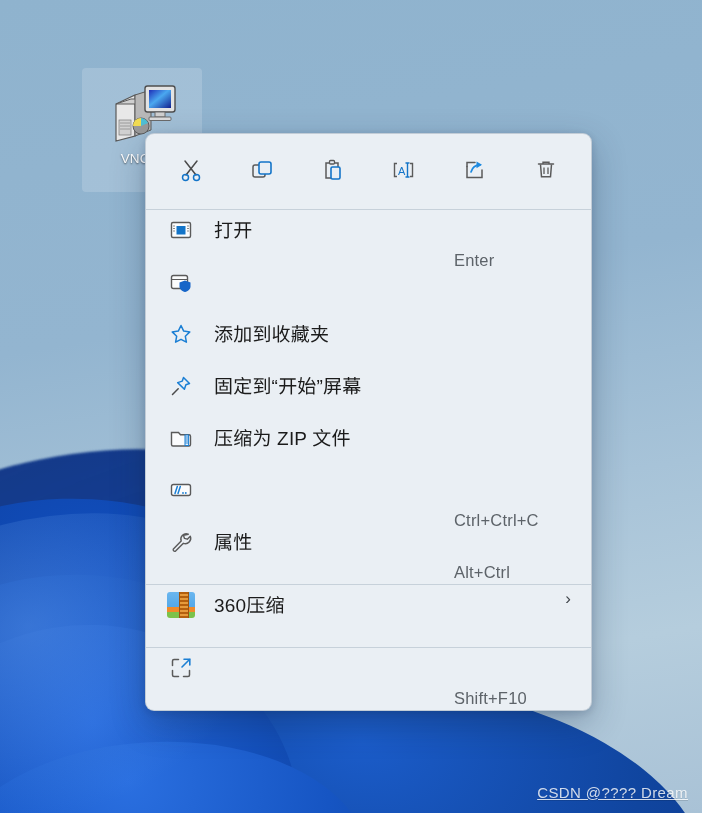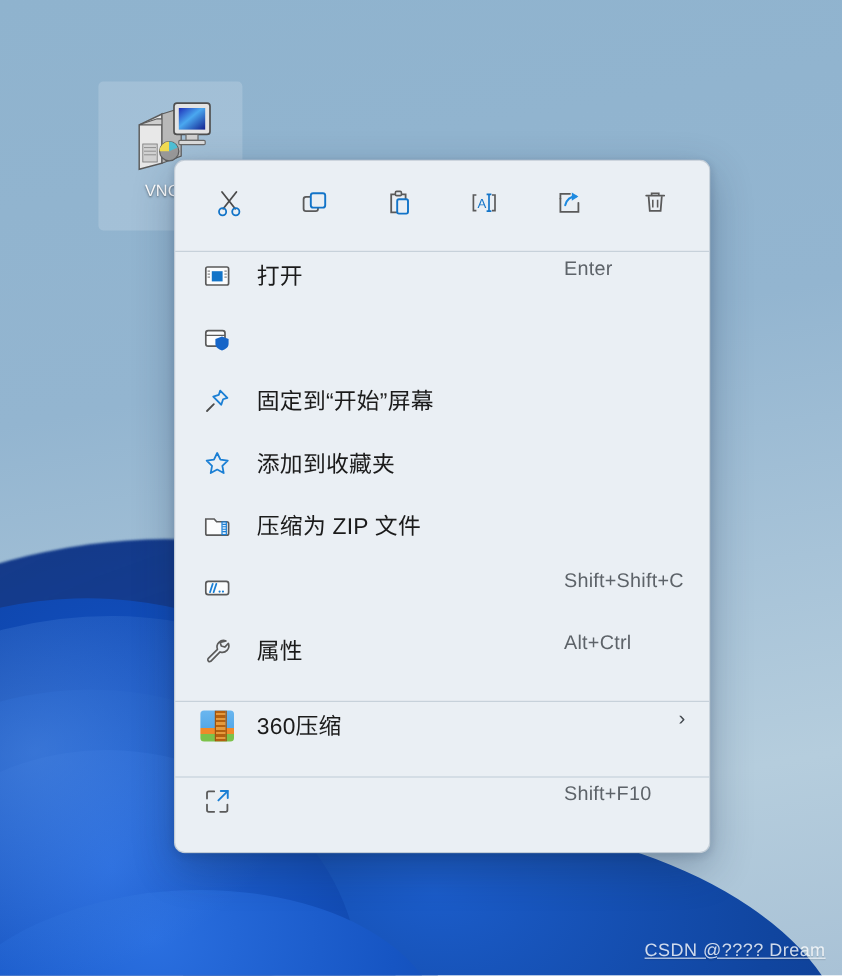--- a/index.html
+++ b/index.html
@@ -183,25 +183,26 @@
     margin-right: 18px;
   }
   .mi-label {
     font-size: 19px;
     color: #1b1b1b;
     letter-spacing: .2px;
     white-space: nowrap;
   }
   .mi-accel {
     position: absolute;
-    left: 324px;
+    left: 308px;
     font-size: 16.5px;
     color: #5d6369;
     letter-spacing: .2px;
     white-space: nowrap;
+    margin-top: 36px;
   }
   .mi-chevron {
     margin-left: auto;
     color: #42474d;
     font-size: 17px;
     line-height: 1;
     padding-right: 6px;
   }
 
   
@@ -383,35 +384,35 @@
             <line x1="2.5" y1="9.5" x2="18.5" y2="9.5" stroke="#5a5a5a" stroke-width="1.2"></line>
             <path d="M16 10.5l5.5 2v4c0 3-2.7 4.6-5.5 5.6-2.8-1-5.5-2.6-5.5-5.6v-4z" fill="#1665c8"></path>
           </svg>
         </span>
         <span class="mi-accel"></span>
       </div>
 
       <div class="menu-item">
         <span class="mi-icon">
           <svg width="24" height="24" viewBox="0 0 24 24" fill="none">
+            <path d="M12 3.5l2.7 5.6 6.1.8-4.5 4.3 1.1 6-5.4-2.9-5.4 2.9 1.1-6L3.2 9.9l6.1-.8z" stroke="#1b7fd4" stroke-width="1.5" fill="none" stroke-linejoin="round"></path>
+          </svg>
+        </span>
+        <span class="mi-label">添加到收藏夹</span>
+        <span class="mi-accel"></span>
+      </div>
+
+      <div class="menu-item">
+        <span class="mi-icon">
+          <svg width="24" height="24" viewBox="0 0 24 24" fill="none">
             <path d="M14.5 3.5l6 6-3.6 1.2-1.5 4.6-6.7-6.7 4.6-1.5z" stroke="#1b7fd4" stroke-width="1.5" fill="none" stroke-linejoin="round"></path>
             <line x1="9.2" y1="14.8" x2="3.5" y2="20.5" stroke="#4b4b4b" stroke-width="1.5" stroke-linecap="round"></line>
           </svg>
         </span>
         <span class="mi-label">固定到“开始”屏幕</span>
-        <span class="mi-accel"></span>
-      </div>
-
-      <div class="menu-item">
-        <span class="mi-icon">
-          <svg width="24" height="24" viewBox="0 0 24 24" fill="none">
-            <path d="M12 3.5l2.7 5.6 6.1.8-4.5 4.3 1.1 6-5.4-2.9-5.4 2.9 1.1-6L3.2 9.9l6.1-.8z" stroke="#1b7fd4" stroke-width="1.5" fill="none" stroke-linejoin="round"></path>
-          </svg>
-        </span>
-        <span class="mi-label">添加到收藏夹</span>
         <span class="mi-accel"></span>
       </div>
 
       <div class="menu-item">
         <span class="mi-icon">
           <svg width="24" height="24" viewBox="0 0 24 24" fill="none">
             <path d="M2.5 6.5h7l2 2.3h8.5a1.5 1.5 0 011.5 1.5v8.2a1.5 1.5 0 01-1.5 1.5H4a1.5 1.5 0 01-1.5-1.5z" stroke="#5a5a5a" stroke-width="1.4" fill="#fbfcfd"></path>
             <rect x="16" y="9" width="3.6" height="10.5" fill="#e9f2fb" stroke="#1b7fd4" stroke-width="1"></rect>
             <line x1="16.2" y1="11" x2="19.4" y2="11" stroke="#1b7fd4" stroke-width=".9"></line>
             <line x1="16.2" y1="13" x2="19.4" y2="13" stroke="#1b7fd4" stroke-width=".9"></line>
@@ -425,21 +426,21 @@
 
       <div class="menu-item">
         <span class="mi-icon">
           <svg width="24" height="24" viewBox="0 0 24 24" fill="none">
             <rect x="2.5" y="6.5" width="19" height="11" rx="2" stroke="#5a5a5a" stroke-width="1.4" fill="#fbfcfd"></rect>
             <path d="M6 15.5L8.3 8.5M9 15.5L11.3 8.5" stroke="#1b7fd4" stroke-width="1.5" stroke-linecap="round"></path>
             <circle cx="14" cy="15" r=".9" fill="#1b7fd4"></circle>
             <circle cx="16.8" cy="15" r=".9" fill="#1b7fd4"></circle>
           </svg>
         </span>
-        <span class="mi-accel">Shift+Shift+C</span>
+        <span class="mi-accel">Ctrl+Ctrl+C</span>
       </div>
 
       <div class="menu-item">
         <span class="mi-icon">
           <svg width="24" height="24" viewBox="0 0 24 24" fill="none">
             <path d="M19.3 4.2a5.4 5.4 0 00-7.1 6.9L4.4 18.9a1.6 1.6 0 002.2 2.2l7.8-7.8a5.4 5.4 0 006.9-7.1l-3 3-2.9-.9-.9-2.9z" stroke="#5a5a5a" stroke-width="1.4" fill="none" stroke-linejoin="round"></path>
           </svg>
         </span>
         <span class="mi-label">属性</span>
         <span class="mi-accel">Alt+Ctrl</span>

